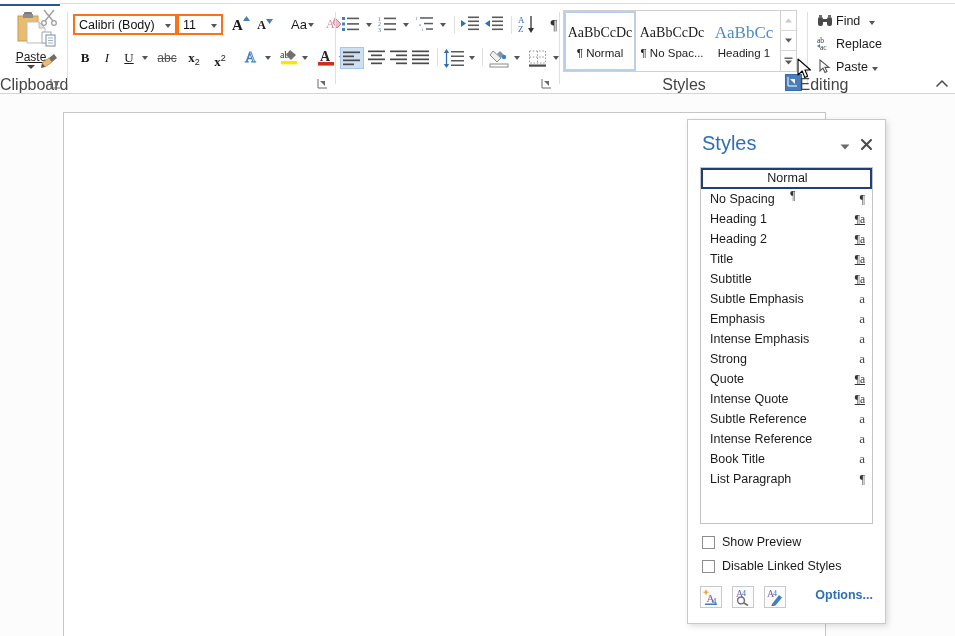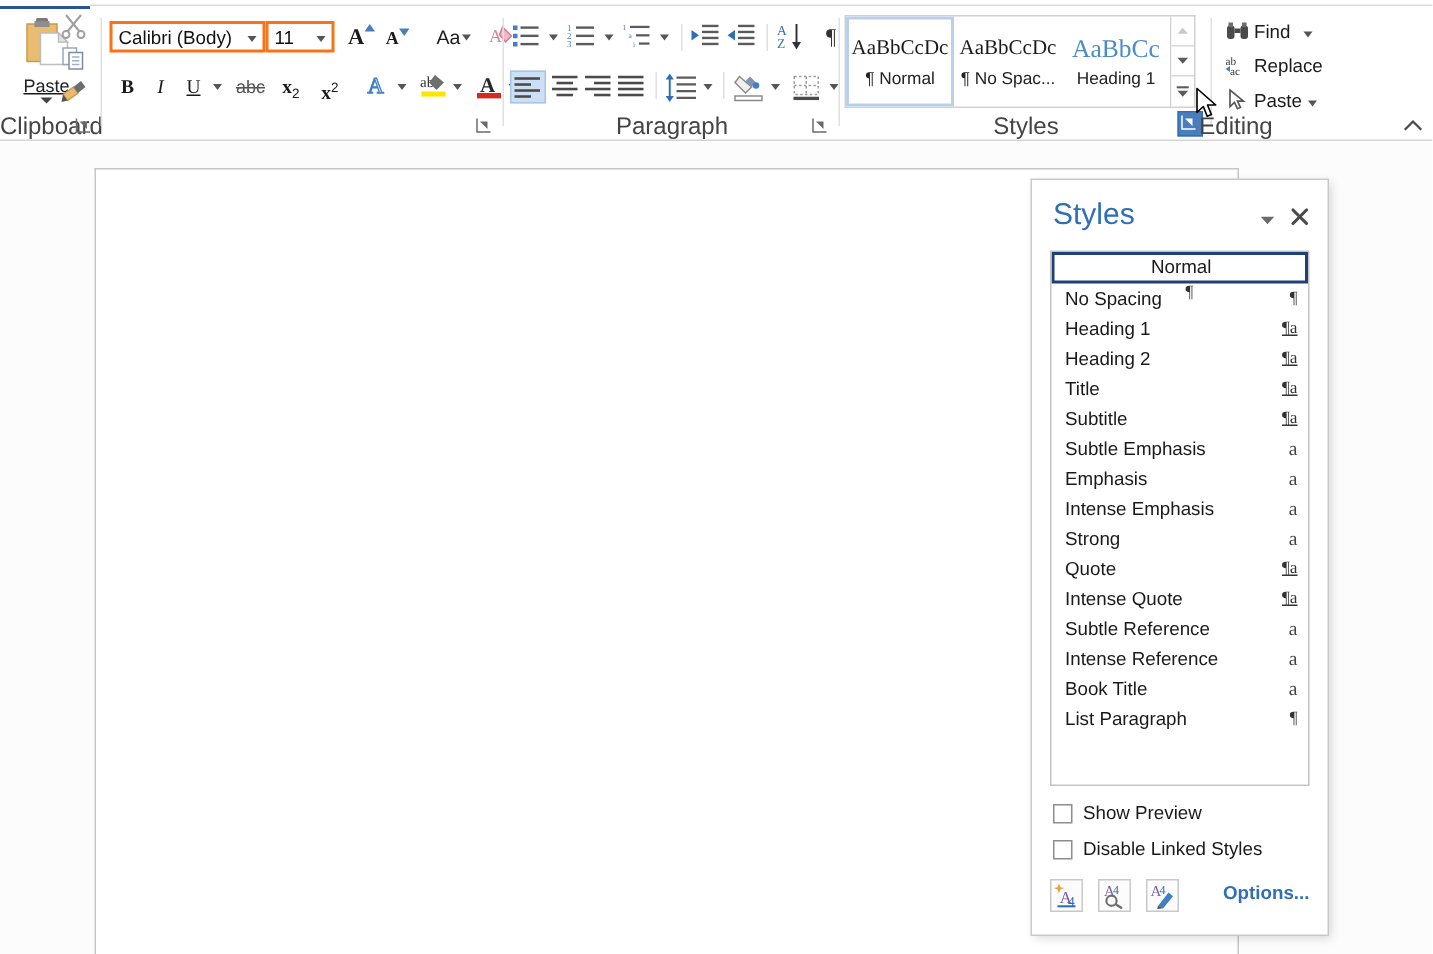--- a/index.html
+++ b/index.html
@@ -508,21 +508,20 @@
           <rect x="2.5" y="2" width="16" height="12" fill="none" stroke="#9a9a9a" stroke-dasharray="1.6,1.6"></rect>
           <line x1="10.5" y1="2" x2="10.5" y2="14" stroke="#9a9a9a" stroke-dasharray="1.6,1.6"></line>
           <line x1="2.5" y1="8" x2="18.5" y2="8" stroke="#9a9a9a" stroke-dasharray="1.6,1.6"></line>
           <rect x="2" y="15.5" width="17" height="2.2" fill="#4a4a4a"></rect>
         </svg>
       </div>
       <div class="pbtn" style="left:214px; top:43px; width:12px; height:22px;">
         <span class="dd-caret" style="left:3px; top:9px;"></span>
       </div>
 
-      <div class="group-label">Paragraph</div>
       <div class="launcher" style="right:6px;">
         <svg width="11" height="11" viewBox="0 0 11 11">
           <path d="M1 1 L1 10 L10 10" fill="none" stroke="#6b6b6b"></path>
           <path d="M3 3 L8 3 L8 8 Z" fill="#6b6b6b"></path>
         </svg>
       </div>
       <div class="group-sep" style="right:0;"></div>
     </div>
 
     <div class="group" id="g-styles">

